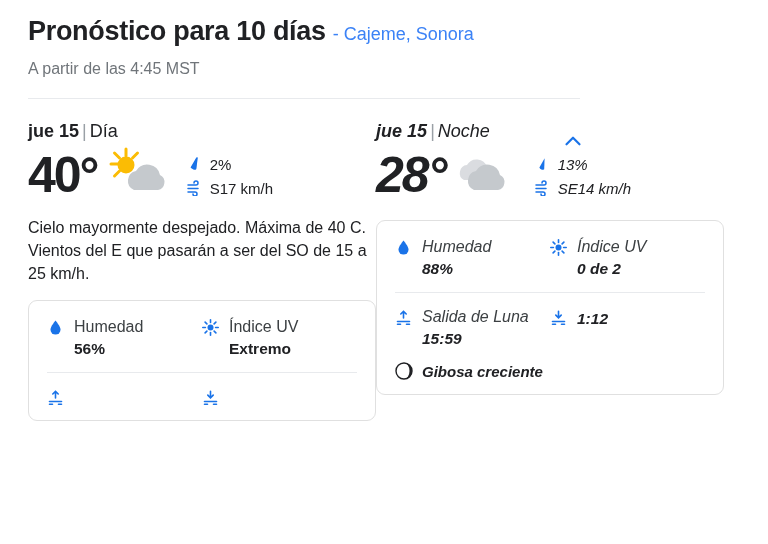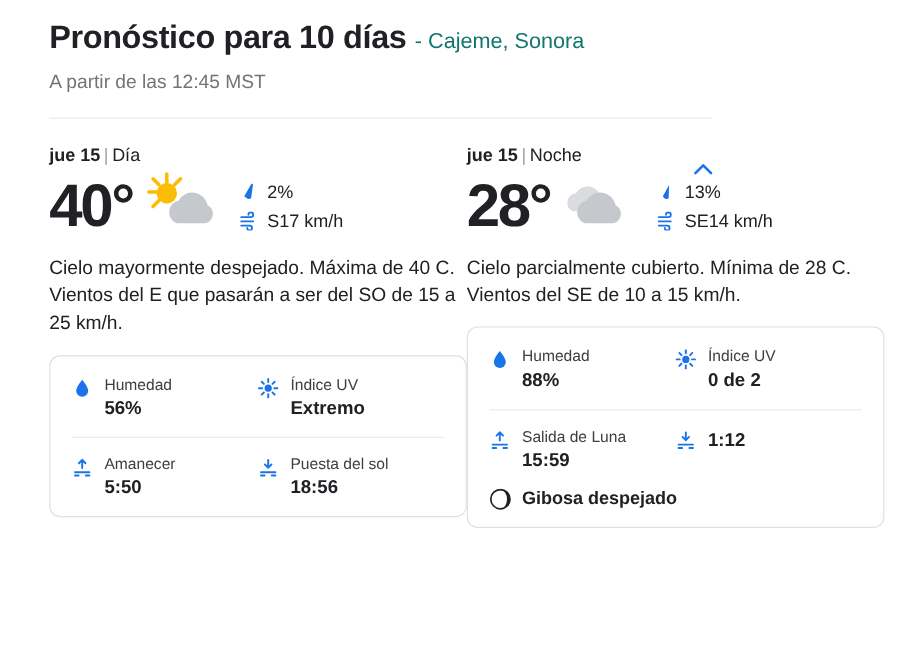--- a/index.html
+++ b/index.html
@@ -4,41 +4,41 @@
 <style>
   * { box-sizing: border-box; }
   html, body {
     margin: 0; padding: 0;
     width: 768px; height: 544px;
     background: #ffffff;
     font-family: "Liberation Sans", sans-serif;
     color: #202124;
     overflow: hidden;
   }
-  .page { width: 608px; height: 544px; position: relative; margin-left: 13px; }
+  .page { width: 608px; height: 544px; position: relative; }
 
   
   .header {
     padding: 16px 28px 0 28px;
   }
   .title-row {
     display: flex;
     align-items: baseline;
     gap: 7px;
   }
   .title-main {
     font-size: 27px;
     font-weight: bold;
     letter-spacing: -0.3px;
     color: #202124;
   }
   .title-sub {
     font-size: 18px;
     font-weight: normal;
-    color: #0f766e;
+    color: #3b82f6;
   }
   .subtitle {
     margin-top: 13px;
     font-size: 16px;
     color: #70757a;
   }
   .divider {
     margin-top: 20px;
     height: 1px;
     background: #e8eaed;
@@ -48,24 +48,24 @@
   
   .columns {
     display: flex;
     padding: 0 28px;
     position: relative;
   }
   .col {
     width: 375px;
     padding-top: 22px;
   }
-  .col.right { margin-left: 0; }
+  .col.right { margin-left: 0; font-style: italic; }
 
   .daylabel {
-    font-size: 15px;
+    font-size: 18px;
     color: #202124;
   }
   .daylabel b { font-weight: bold; }
   .daylabel .sep { color: #9aa0a6; margin: 0 3px; font-weight: normal;}
   .daylabel .part { font-weight: normal; color: #202124; }
 
   .temp-row {
     display: flex;
     align-items: center;
     margin-top: 2px;
@@ -122,21 +122,21 @@
   .card-row {
     display: flex;
   }
   .card-cell {
     width: 50%;
     display: flex;
     align-items: flex-start;
     gap: 10px;
   }
   .card-cell .ci { width: 17px; height: 17px; flex: none; margin-top: 2px; }
-  .cl { font-size: 13px; color: #3c4043; line-height: 1.25; }
+  .cl { font-size: 16px; color: #3c4043; line-height: 1.25; }
   .cv { font-size: 15.5px; font-weight: bold; color: #202124; margin-top: 3px; }
   .card-sep {
     height: 1px;
     background: #e8eaed;
     margin: 14px 0 14px 0;
   }
   .moon-row {
     display: flex;
     align-items: center;
     gap: 9px;
@@ -156,21 +156,21 @@
 </head>
 <body>
 
 <div class="page">
 
   <div class="header">
     <div class="title-row">
       <span class="title-main">Pronóstico para 10 días</span>
       <span class="title-sub">- Cajeme, Sonora</span>
     </div>
-    <div class="subtitle">A partir de las 12:45 MST</div>
+    <div class="subtitle">A partir de las 4:45 MST</div>
     <div class="divider"></div>
   </div>
 
   <div class="chevron" style="top:128px;">
     <svg viewBox="0 0 24 24" width="26" height="26">
       <path d="M6 15 L12 9 L18 15" fill="none" stroke="#1a73e8" stroke-width="2" stroke-linecap="round" stroke-linejoin="round"></path>
     </svg>
   </div>
 
   <div class="columns">
@@ -266,39 +266,31 @@
           <div class="card-cell">
             <span class="ci">
               <svg viewBox="0 0 17 17" width="17" height="17">
                 <g stroke="#1a73e8" stroke-width="1.6" fill="none" stroke-linecap="round">
                   <path d="M8.5 9 V2.5 M5.8 5 L8.5 2.3 L11.2 5"></path>
                   <path d="M2.5 12.5 h12"></path>
                   <path d="M2.5 15.3 h3 M11.5 15.3 h3"></path>
                 </g>
               </svg>
             </span>
-            <div>
-              <div class="cl">Amanecer</div>
-              <div class="cv">5:50</div>
-            </div>
           </div>
           <div class="card-cell">
             <span class="ci">
               <svg viewBox="0 0 17 17" width="17" height="17">
                 <g stroke="#1a73e8" stroke-width="1.6" fill="none" stroke-linecap="round">
                   <path d="M8.5 2.3 V8.8 M5.8 6.1 L8.5 8.8 L11.2 6.1"></path>
                   <path d="M2.5 12.5 h12"></path>
                   <path d="M2.5 15.3 h3 M11.5 15.3 h3"></path>
                 </g>
               </svg>
             </span>
-            <div>
-              <div class="cl">Puesta del sol</div>
-              <div class="cv">18:56</div>
-            </div>
           </div>
         </div>
       </div>
     </div>
 
     <div class="col right">
       <div class="daylabel">
         <b>jue 15</b><span class="sep">|</span><span class="part">Noche</span>
       </div>
 
@@ -329,21 +321,20 @@
                   <path d="M2 8.5 h10"></path>
                   <path d="M2 12 h7 a2 2 0 1 1 -2 2"></path>
                 </g>
               </svg>
             </span>
             <span>SE14 km/h</span>
           </div>
         </div>
       </div>
 
-      <div class="desc">Cielo parcialmente cubierto. Mínima de 28 C. Vientos del SE de 10 a 15 km/h.</div>
 
       <div class="card">
         <div class="card-row">
           <div class="card-cell">
             <span class="ci">
               <svg viewBox="0 0 17 17" width="17" height="17">
                 <path d="M8.5 1.5 C8.5 1.5 3.5 7.5 3.5 10.6 a5 5 0 0 0 10 0 C13.5 7.5 8.5 1.5 8.5 1.5 z" fill="#1a73e8"></path>
               </svg>
             </span>
             <div>
@@ -408,19 +399,19 @@
           </div>
         </div>
 
         <div class="moon-row">
           <span class="ci" style="width:18px;height:18px;margin-top:0;">
             <svg viewBox="0 0 18 18" width="18" height="18">
               <circle cx="9" cy="9" r="8" fill="#ffffff" stroke="#202124" stroke-width="1.4"></circle>
               <path d="M9 1 a8 8 0 0 1 0 16 a5.5 8 0 0 0 0 -16 z" fill="#202124"></path>
             </svg>
           </span>
-          <span class="moon-label">Gibosa despejado</span>
+          <span class="moon-label">Gibosa creciente</span>
         </div>
       </div>
     </div>
 
   </div>
 </div>
 
 </body></html>

